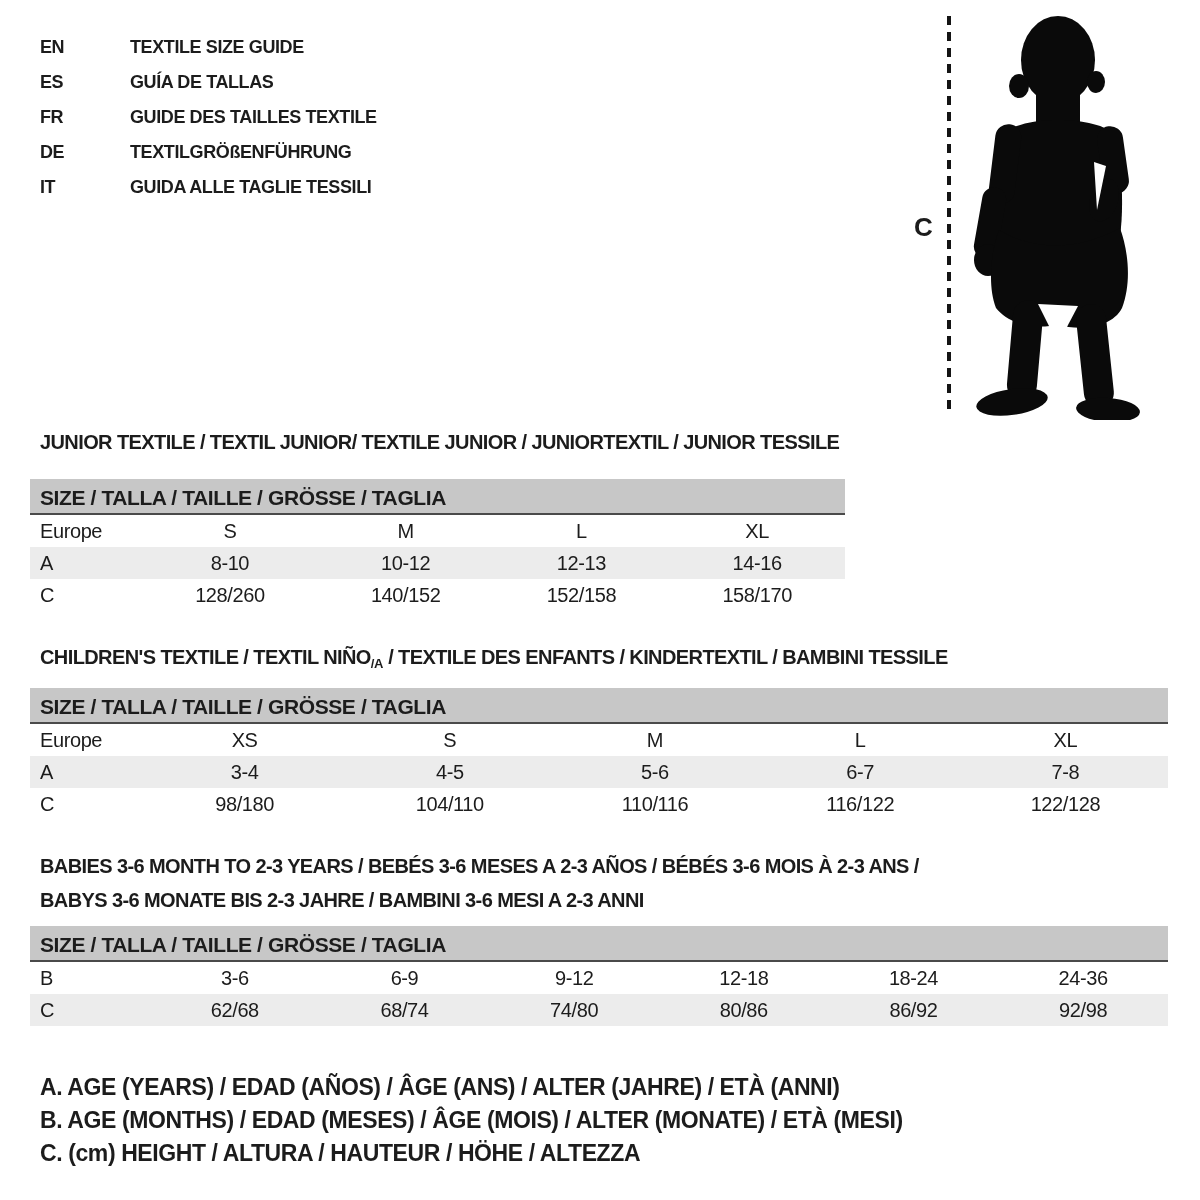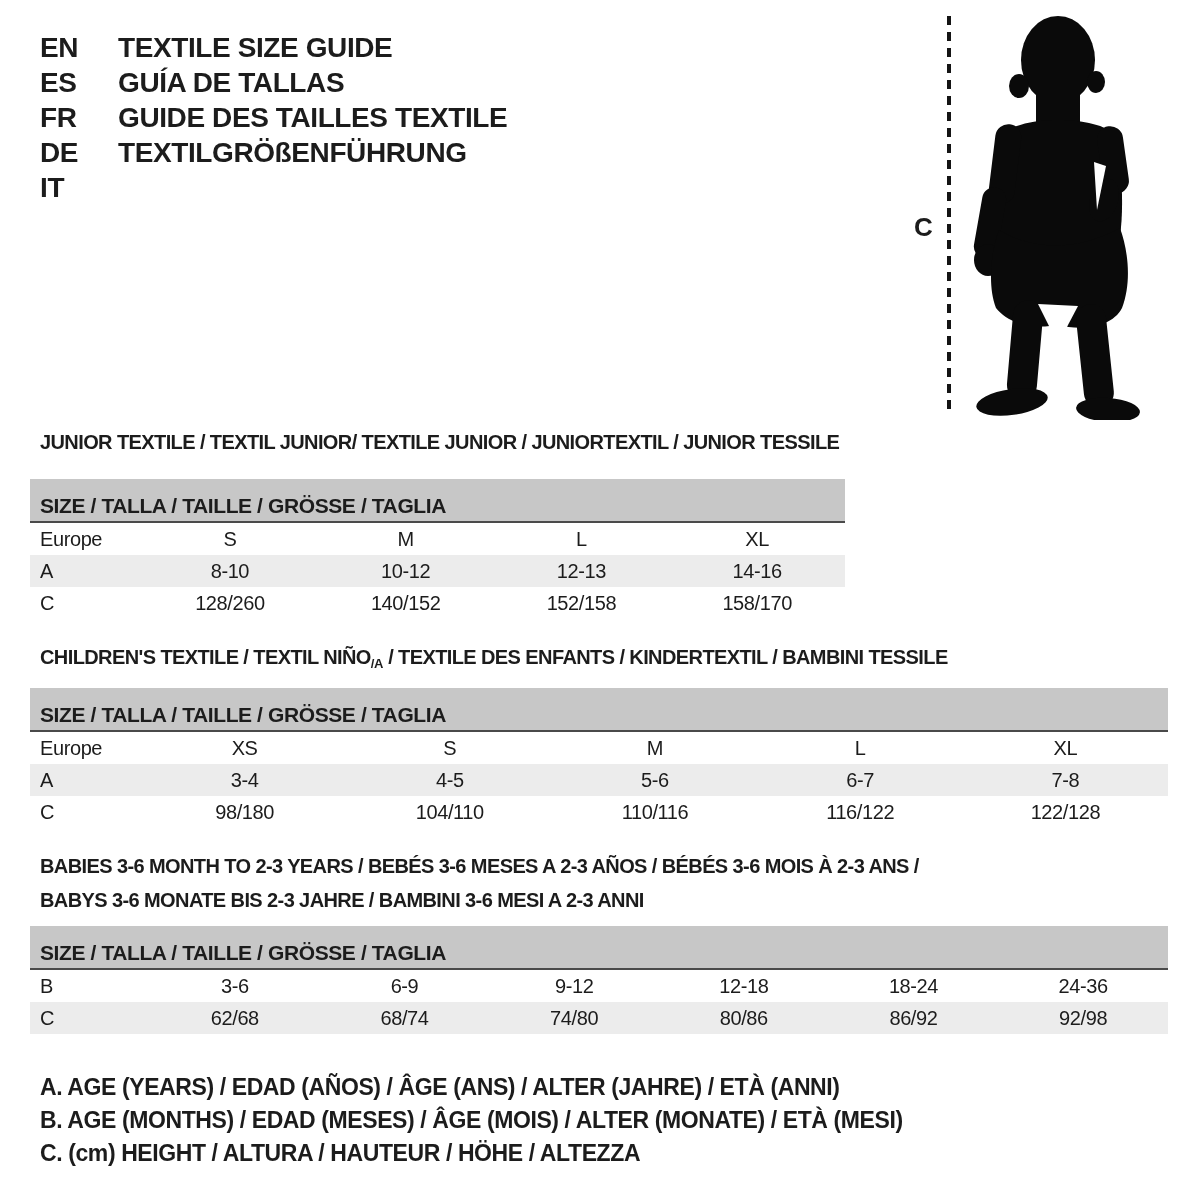--- a/index.html
+++ b/index.html
@@ -8,21 +8,21 @@
     background:#ffffff;
     font-family:"Liberation Sans", sans-serif;
     font-weight:700;
     color:#1c1c1c;
     position:relative;
     overflow:hidden;
   }
 
   
   .langs { position:absolute; left:40px; top:30px; }
-  .lang-row { display:flex; line-height:35px; font-size:28px; letter-spacing:-0.4px; white-space:nowrap; }
+  .lang-row { display:flex; line-height:35px; font-size:18px; letter-spacing:-0.4px; white-space:nowrap;gap:12px; }
   .lang-code { width:78px; flex:0 0 78px; }
 
   
   .measure-line {
     position:absolute; left:947px; top:16px; width:4px; height:400px;
     background:repeating-linear-gradient(to bottom, #141414 0 9px, transparent 9px 16px);
   }
   .measure-label { position:absolute; left:914px; top:212px; font-size:26px; }
   .baby { position:absolute; left:966px; top:12px; }
 
@@ -34,21 +34,21 @@
   .sub { font-size:13px; vertical-align:-4px; letter-spacing:-0.3px; }
 
   
   .size-table {
     position:absolute; left:30px;
     border-collapse:collapse; table-layout:fixed;
     font-size:20px; letter-spacing:-0.4px;
   }
   .size-table th {
     background:#c7c7c7; color:#1c1c1c;
-    text-align:left; padding:12px 0 0 10px; height:30px;
+    text-align:left; padding:4px 0 0 10px; height:30px;
     font-size:21px; font-weight:700;
     border-bottom:2px solid #4a4a4a;
     letter-spacing:-0.4px;
   }
   .size-table td { height:32px; text-align:center; padding:0; font-weight:400; }
   .size-table td.lbl { text-align:left; padding-left:10px; }
   .size-table tr.shaded td { background:#ececec; }
   .junior   { top:479px; width:815px; }
   .children { top:688px; width:1138px; }
   .babies   { top:926px; width:1138px; }
@@ -74,20 +74,21 @@
   <div class="lang-row">
     <span class="lang-code">FR</span>
     <span class="lang-label">GUIDE DES TAILLES TEXTILE</span>
   </div>
   <div class="lang-row">
     <span class="lang-code">DE</span>
     <span class="lang-label">TEXTILGRÖßENFÜHRUNG</span>
   </div>
   <div class="lang-row">
     <span class="lang-code">IT</span>
+    <span class="lang-label">GUIDA ALLE TAGLIE TESSILI</span>
   </div>
 </div>
 
 <div class="measure-line"></div>
 <div class="measure-label">C</div>
 
 <svg class="baby" width="178" height="408" viewBox="0 0 178 408" xmlns="http://www.w3.org/2000/svg">
   <g fill="#0a0a0a">
 
     <ellipse cx="92" cy="48" rx="37" ry="44"></ellipse>

